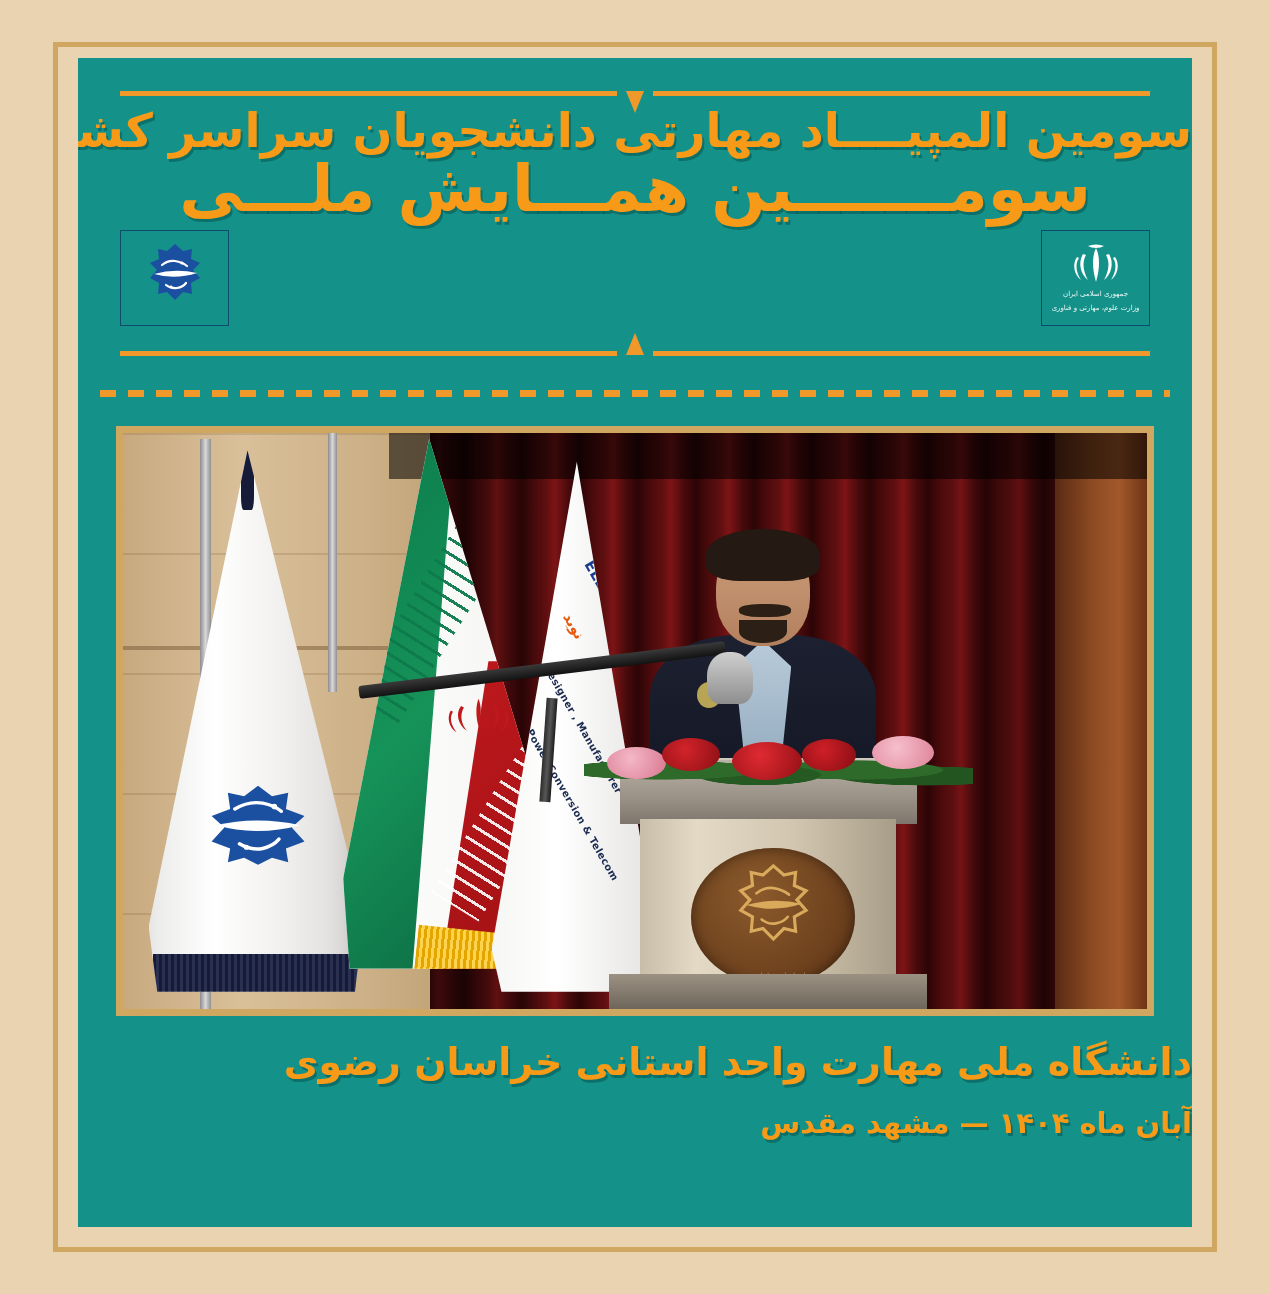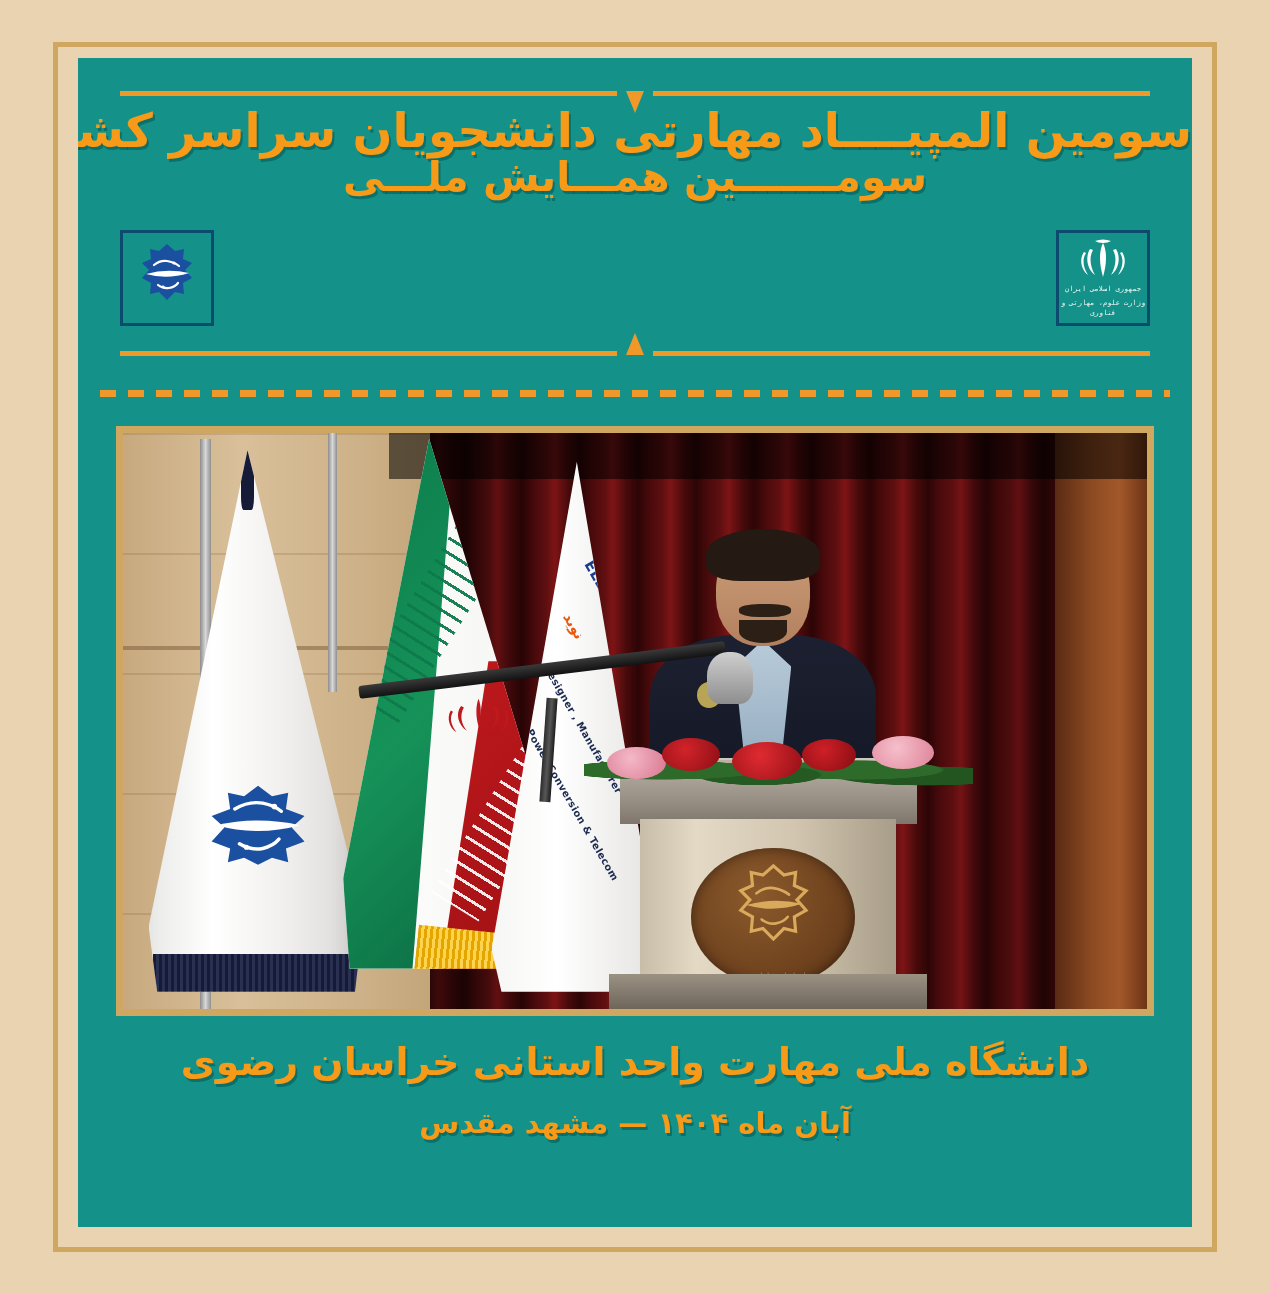--- a/index.html
+++ b/index.html
@@ -71,39 +71,38 @@
   }
   .title-line1,.title-line2{
     color:#F79A17;
     font-weight:bold;
     text-shadow:2px 3px 0 rgba(0,70,66,.45);
     line-height:1.08;
     white-space:nowrap;
     letter-spacing:-0.5px;
   }
   .title-line1{font-size:47px;}
-  .title-line2{font-size:41px;margin-top:-2px;}
+  .title-line2{font-size:64px;margin-top:-2px;}
   .subtitle{
     margin-top:16px;
     color:#F79A17;
     font-weight:bold;
     font-size:24px;
     text-shadow:1px 2px 0 rgba(0,70,66,.45);
     white-space:nowrap;
   }
 
   
   .logo-box{
     position:absolute;
-    width:94px;height:96px;
-    border:3px solid #0c4a6e;
+    width:109px;height:96px;
+    border:1px solid #0c4a6e;
     box-sizing:border-box;
     background:#14928A;
     overflow:hidden;
-    font-family:Liberation Mono, monospace;
   }
   .logo-left{left:42px;top:172px;}
   .logo-right{right:42px;top:172px;}
 
   .uni-emblem{
     position:absolute;left:50%;top:50%;
     transform:translate(-50%,-50%);
     width:66px;height:72px;
   }
 
@@ -333,21 +332,21 @@
     border-radius:45% 45% 30% 30%;
   }
   .mic-stand{
     position:absolute;left:41%;top:46%;width:1.1%;height:18%;
     background:linear-gradient(to right,#2b2b2b,#575757,#1c1c1c);
     transform:rotate(4deg);
   }
 
   
   .footer{
-    position:absolute;left:0;right:0;top:982px;text-align:center;
+    position:absolute;left:0;right:0;top:982px;
   }
   .org{
     color:#F79A17;font-weight:bold;font-size:38px;
     text-shadow:2px 3px 0 rgba(0,70,66,.45);white-space:nowrap;
   }
   .when{
     margin-top:22px;
     color:#F79A17;font-weight:bold;font-size:29px;
     text-shadow:2px 3px 0 rgba(0,70,66,.45);white-space:nowrap;
   }

